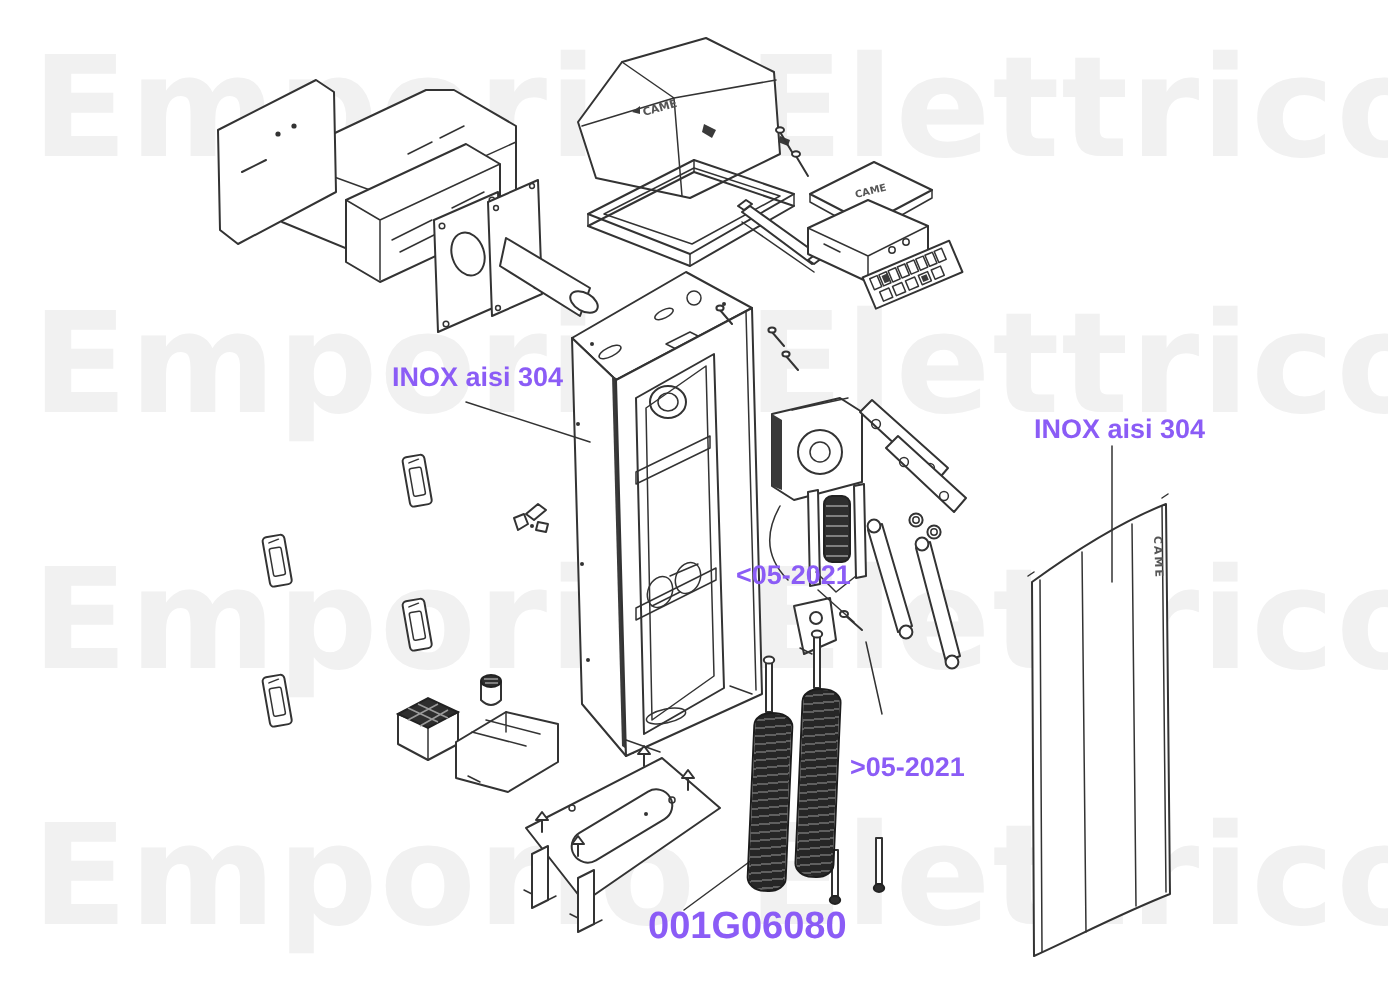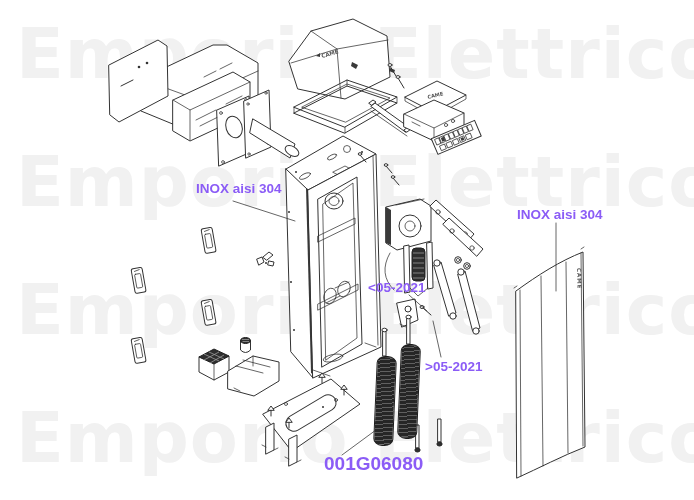--- a/index.html
+++ b/index.html
@@ -295,14 +295,14 @@
     <path class="ln thin" d="M342,455 L380,427"></path>
   </g>
 </svg>
 
 <div class="spring" style="left:375px;top:356px;width:18px;height:88px"></div>
 <div class="spring" style="left:399px;top:344px;width:18px;height:93px"></div>
 
 <div class="lbl" style="left:196px;top:181px">INOX aisi 304</div>
 <div class="lbl" style="left:517px;top:207px">INOX aisi 304</div>
 <div class="lbl" style="left:368px;top:280px">&lt;05-2021</div>
-<div class="lbl" style="left:425px;top:359px">&gt;05-2021</div>
+<div class="lbl" style="left:425px;top:376px">&gt;05-2021</div>
 <div class="lbl big" style="left:324px;top:453px">001G06080</div>
 
 </body></html>

